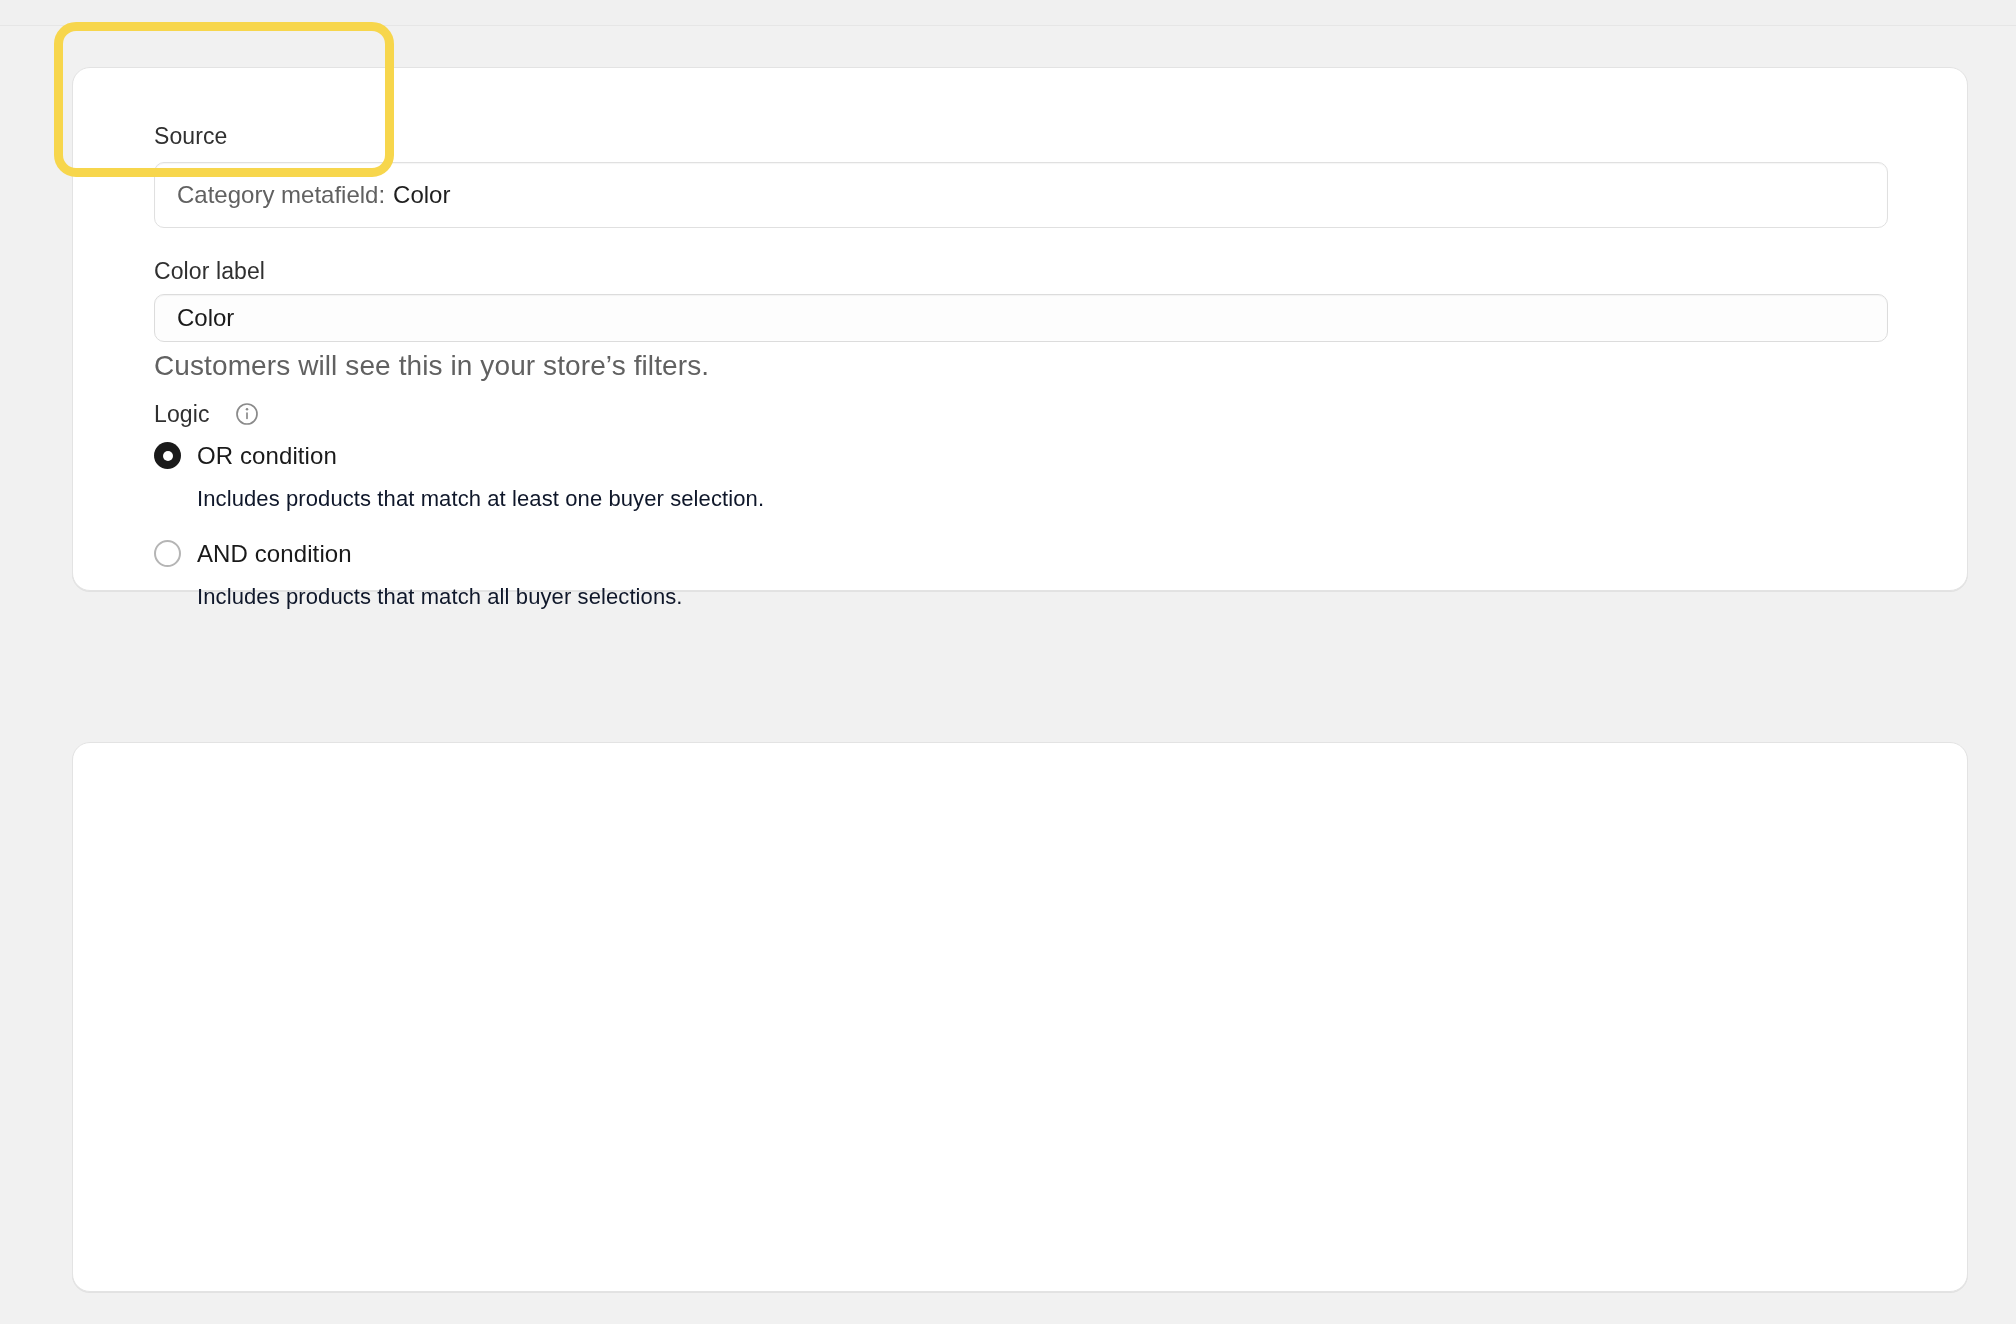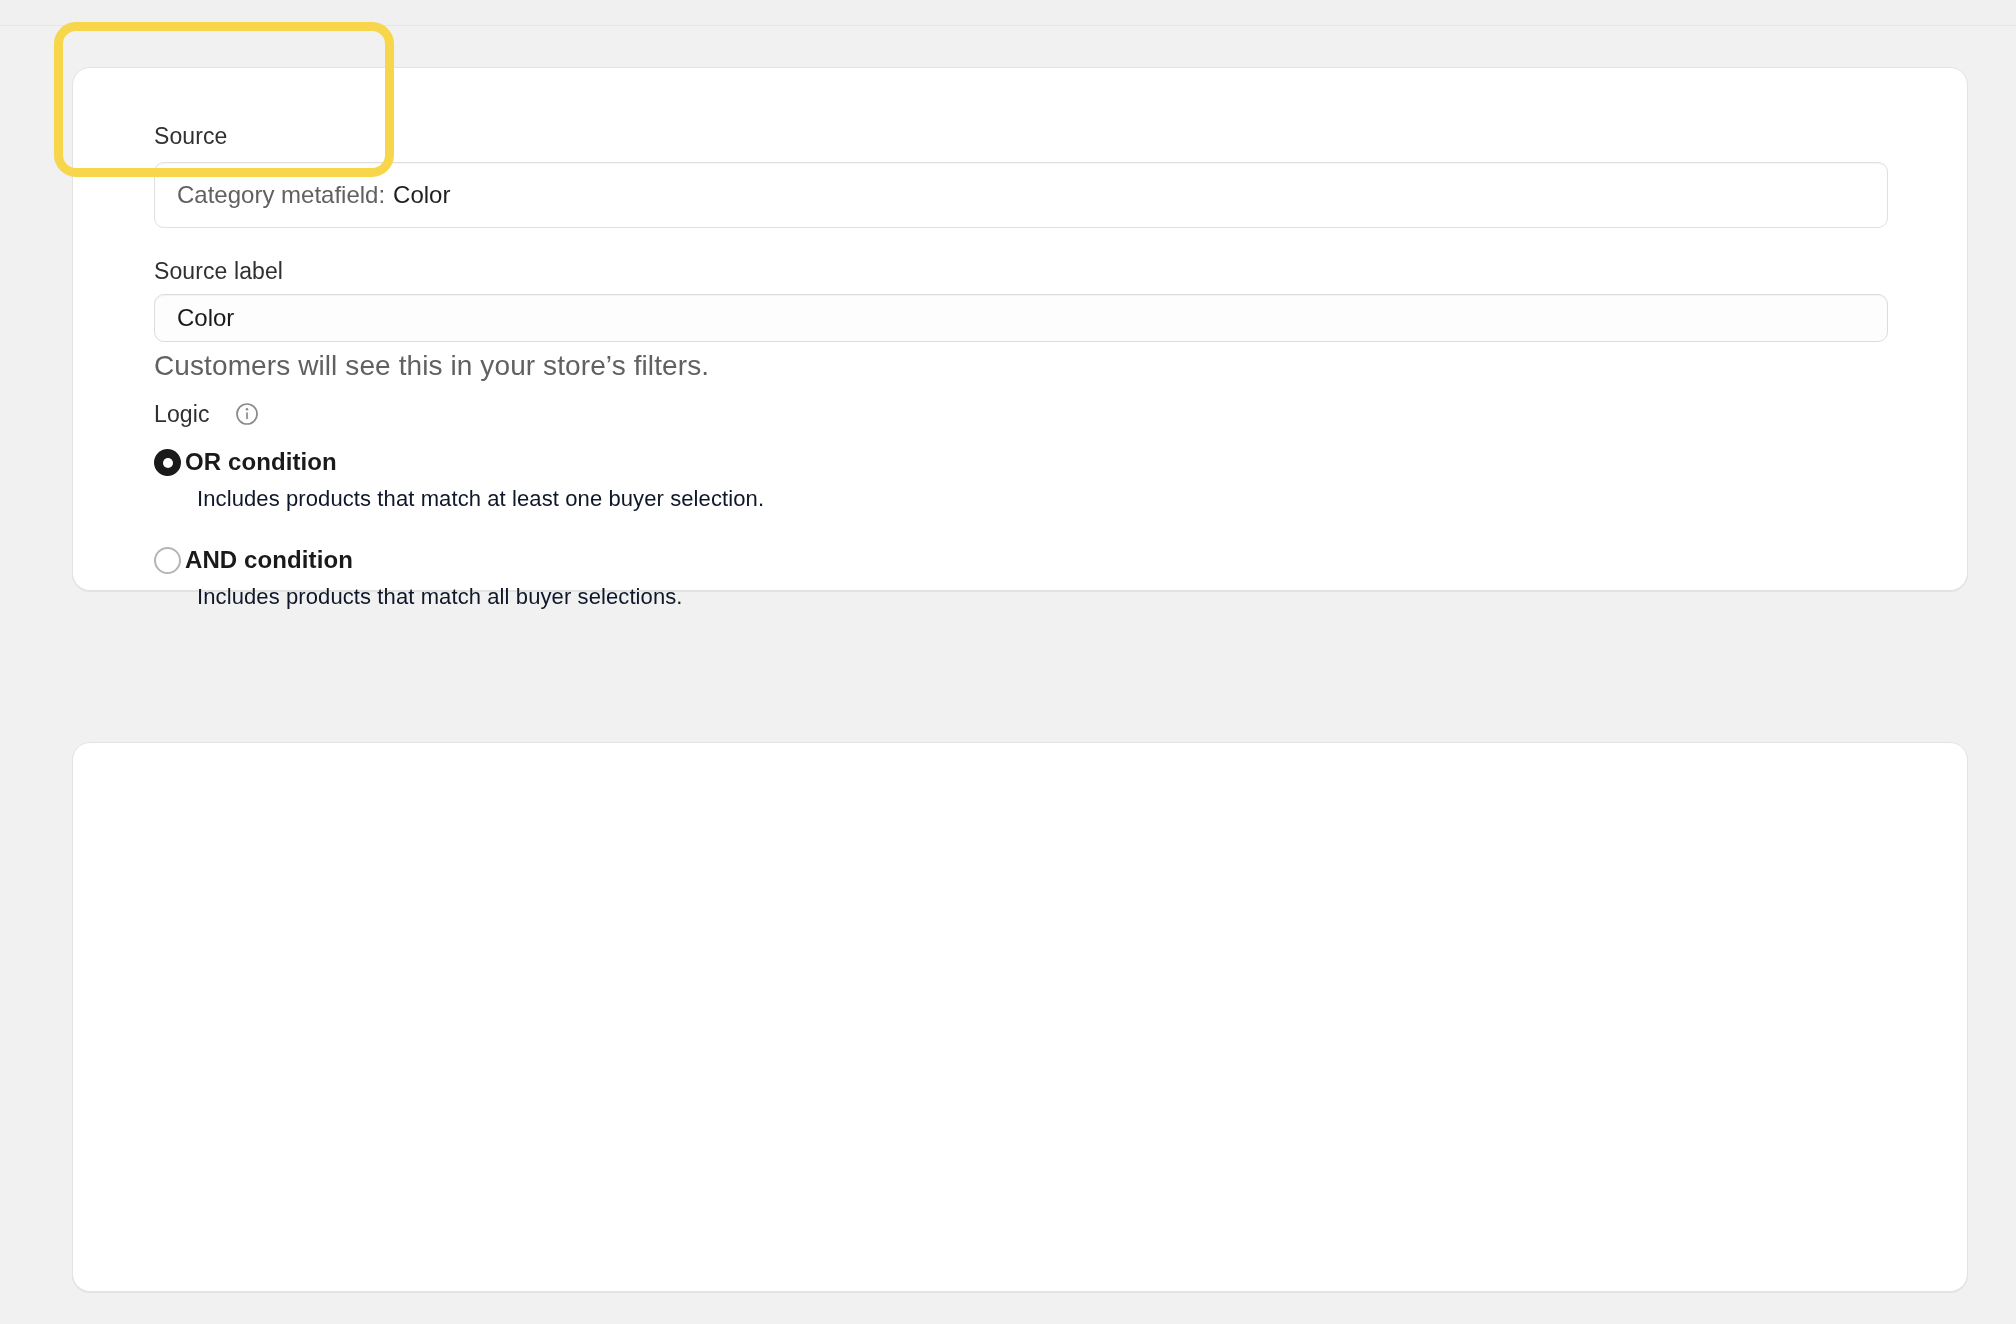--- a/index.html
+++ b/index.html
@@ -126,24 +126,23 @@
   }
   .info-icon {
     width: 24px;
     height: 24px;
     display: block;
   }
 
   .radio-group { position: absolute; left: 81px; top: 374px; width: 1000px; }
   .radio-row {
     display: flex;
-    align-items: flex-end;
-    gap: 4px;
+    align-items: flex-start;
+    gap: 16px;
     height: 34px;
-    font-weight: bold;
   }
   .radio {
     width: 27px;
     height: 27px;
     border-radius: 50%;
     box-sizing: border-box;
     flex: 0 0 auto;
     position: relative;
   }
   .radio.off {
@@ -185,21 +184,21 @@
 
 <div class="card" id="card-source">
 
   <div class="field-label" id="source-label">Source</div>
 
   <div class="textfield" id="source-field">
     <span class="prefix">Category metafield:</span>
     <span class="value">Color</span>
   </div>
 
-  <div class="field-label" id="filter-label-label">Source label</div>
+  <div class="field-label" id="filter-label-label">Color label</div>
 
   <div class="textfield" id="filter-label-field">Color</div>
 
   <div class="help-text" id="filter-label-help">Customers will see this in your store’s filters.</div>
 
   <div id="logic-label-row">
     <span class="field-label">Logic</span>
     <span class="info-icon">
       <svg viewBox="0 0 24 24" width="24" height="24" aria-hidden="true">
         <circle cx="12" cy="12" r="10" fill="none" stroke="#8a8a8a" stroke-width="1.7"></circle>

